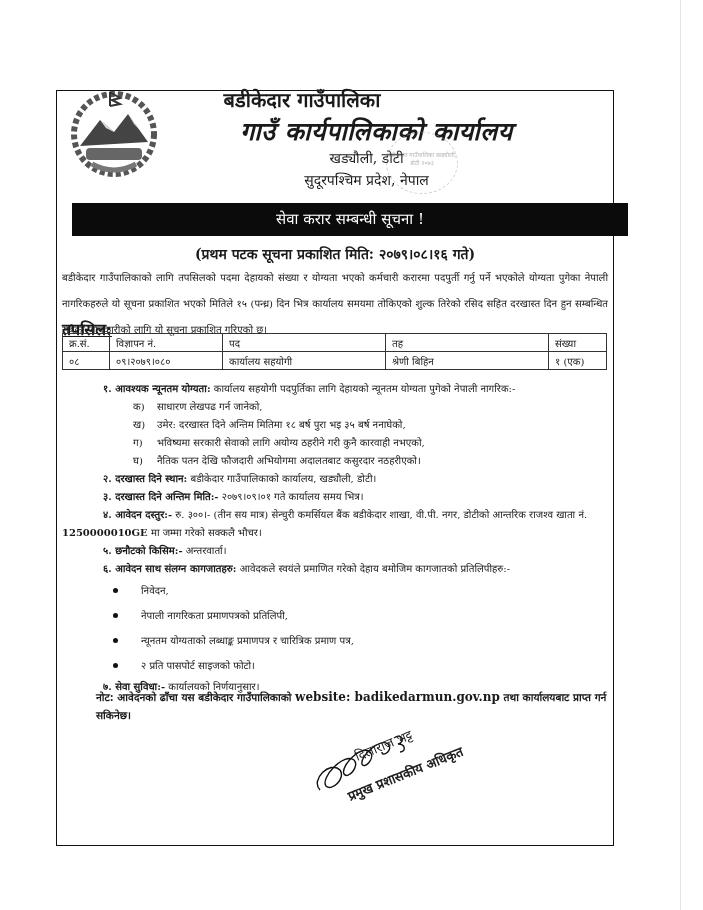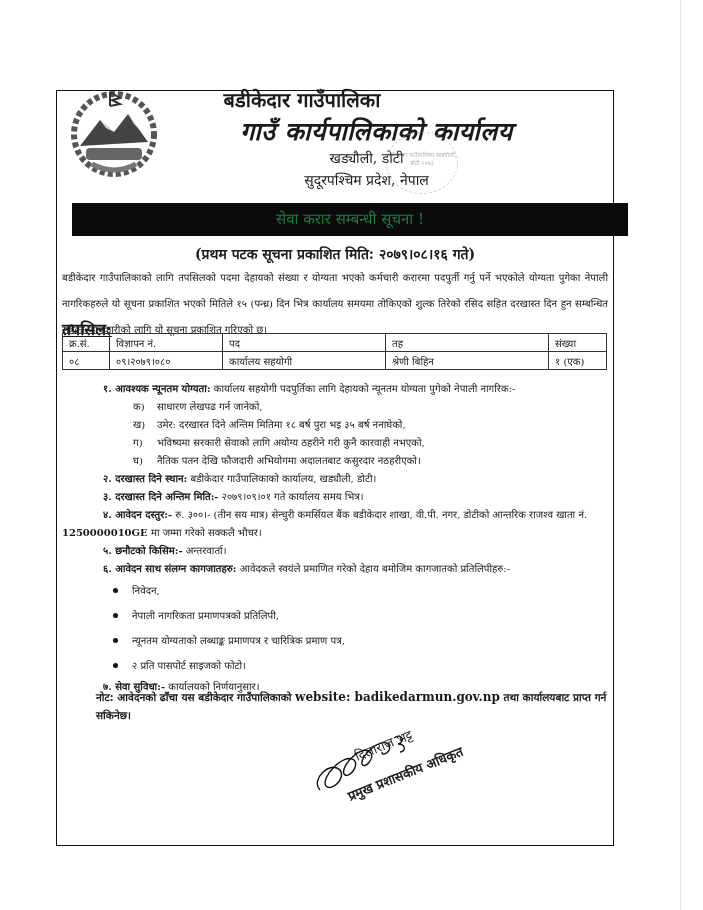--- a/index.html
+++ b/index.html
@@ -17,37 +17,37 @@
   .hdr-line2 { position: absolute; left: 0; width: 703px; top: 113px; text-align: center; font-size: 25px; font-weight: bold; padding-left: 50px; box-sizing: border-box; letter-spacing: 0.5px; font-style: italic; }
   .hdr-line3 { position: absolute; left: 0; width: 703px; top: 148px; text-align: center; font-size: 14px; padding-left: 30px; box-sizing: border-box; }
   .hdr-line4 { position: absolute; left: 0; width: 703px; top: 170px; text-align: center; font-size: 14px; padding-left: 30px; box-sizing: border-box; }
   .stamp {
     position: absolute; left: 386px; top: 132px; width: 72px; height: 62px;
     border: 1px dashed #aaa; border-radius: 50%; opacity: 0.55;
     font-size: 6px; color: #777; text-align: center; line-height: 8px; padding-top: 18px; box-sizing: border-box;
   }
   .banner {
     position: absolute; left: 72px; top: 203px; width: 556px; height: 33px; background: #0b0b0b;
-    color: #15803d; text-align: center; font-size: 15px; line-height: 33px;
+    color: #ffffff; text-align: center; font-size: 15px; line-height: 33px;
   }
   .subtitle { position: absolute; left: 56px; width: 558px; top: 244px; text-align: center; font-size: 14px; font-weight: bold; }
   .intro { position: absolute; left: 62px; top: 265px; width: 546px; font-size: 10px; line-height: 26px; text-align: justify; }
   .tapasil { position: absolute; left: 62px; top: 318px; font-size: 16px; font-weight: bold; text-decoration: underline; }
   table.details {
     position: absolute; left: 62px; top: 333px; width: 545px; border-collapse: collapse; font-size: 10px;
   }
   table.details td { border: 1px solid #333; padding: 1px 6px; height: 15px; }
   .sections { position: absolute; left: 103px; top: 380px; width: 505px; font-size: 10px; line-height: 18px; }
   .sections .sec { margin: 0; }
   .sections b { font-weight: bold; }
   .sub-list { margin: 0; padding-left: 30px; }
   .sub-item { display: flex; gap: 8px; }
   .sub-item .lbl { width: 16px; }
   .bullets { margin: 0; padding-left: 10px; }
-  .bullet-item { display: flex; align-items: center; gap: 14px; line-height: 25px; }
+  .bullet-item { display: flex; align-items: center; gap: 23px; line-height: 25px; }
   .bullet-dot { width: 5px; height: 5px; background: #111; border-radius: 50%; }
   .note { position: absolute; left: 96px; top: 688px; width: 512px; font-size: 10.5px; line-height: 18px; font-weight: bold; }
   .note .site { font-size: 12px; }
   .signature { position: absolute; left: 310px; top: 730px; width: 160px; height: 70px; }
   .sig-name { position: absolute; left: 352px; top: 748px; font-size: 13px; transform: rotate(-22deg); transform-origin: left top; color: #222; }
   .sig-title { position: absolute; left: 345px; top: 788px; font-size: 13px; font-weight: bold; transform: rotate(-22deg); transform-origin: left top; color: #222; }
 </style>
 </head>
 <body>
 

